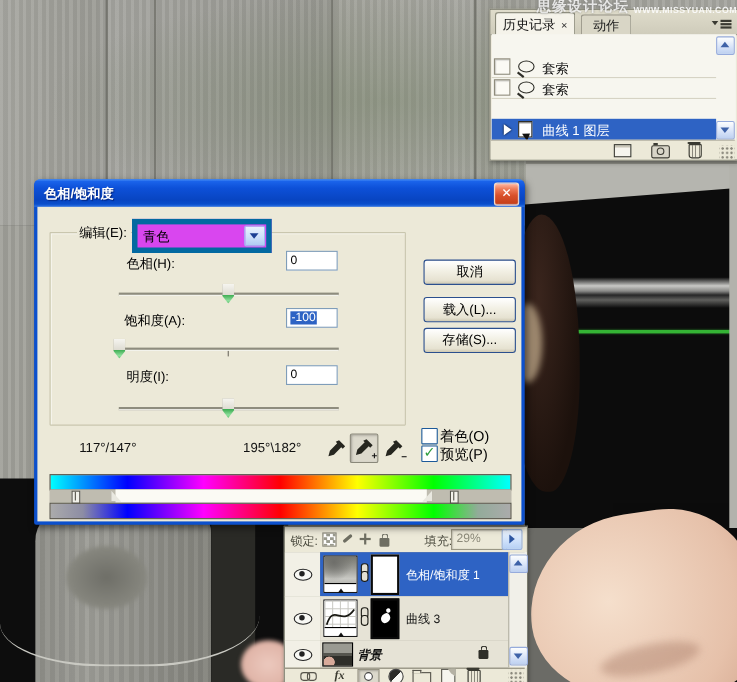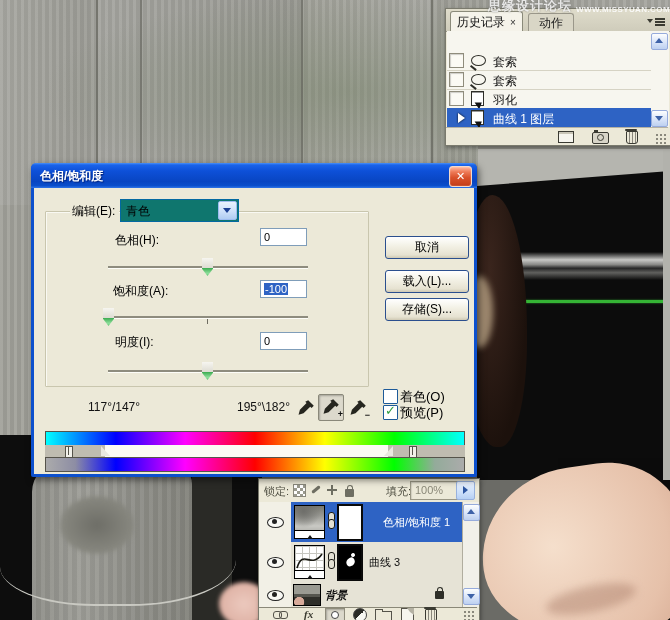--- a/index.html
+++ b/index.html
@@ -52,33 +52,33 @@
     background:linear-gradient(180deg,#4a90f6 0%,#1a63ea 8%,#0d50d8 32%,#0845c2 74%,#0a4ecb 90%,#2f74e8 100%);padding-left:40px;}
   .dlg-title{left:9px;top:5px;color:#fff;font-size:12px;font-weight:bold;text-shadow:1px 1px 1px #00227a;}
   .close-btn{right:5px;top:3px;width:21px;height:19px;border-radius:3px;border:1px solid #f3d9ca;
     background:linear-gradient(180deg,#ffb9a2 0%,#ee7a57 26%,#d9512b 56%,#c33d18 100%);
     color:#fff;font-size:11px;font-weight:bold;text-align:center;line-height:18px;box-shadow:inset 0 0 1px #fff;}
   .dlg-body{left:3px;top:25px;width:440px;height:286px;background:#ece9d8;font-size:12px;color:#000;}
   .group-frame{left:11px;top:23px;width:322px;height:174px;border:1px solid #c9c6ae;border-radius:1px;
     box-shadow:1px 1px 0 rgba(255,255,255,.7) inset;}
   .lbl{white-space:nowrap;}
   .edit-label{left:36px;top:15px;background:#ece9d8;padding:0 4px 0 2px;}
-  .dropdown{left:86px;top:11px;width:117px;height:21px;background:#0f766e;border:1px solid #0369a1;}
+  .dropdown{left:86px;top:11px;width:117px;height:21px;background:#d946ef;border:5px solid #0369a1;}
   .dd-value{left:5px;top:3px;font-size:12px;}
   .dd-btn{right:1px;top:1px;width:17px;height:17px;
     background:linear-gradient(180deg,#e9f2fd,#cde0fa 55%,#b0ccf2);border:1px solid #9ebcf0;border-radius:2px;}
   .dd-btn i{position:absolute;left:4px;top:6px;border:4px solid transparent;border-top:5px solid #1b3f93;}
   .textbox{width:42px;height:16px;background:#fff;border:1px solid #7f9db9;font-size:11px;line-height:16px;padding-left:3px;}
   .tb-sel{background:#2e63c4;color:#fff;padding:0 1px;}
   .track{height:2px;background:#8e8c7e;border-bottom:1px solid #fdfdf8;width:200px;left:74px;}
   .thumb{width:11px;height:18px;clip-path:polygon(0 0,100% 0,100% 60%,50% 100%,0 60%);
     background:linear-gradient(180deg,#f6f5f0 0%,#dedcd2 55%,#3fae54 57%,#8fdf9c 85%,#5cc46e 100%);
     filter:drop-shadow(0 0 .7px #4a4a40);}
   .tick{width:1px;height:5px;background:#6e6c60;}
-  .deg{font-size:12px;color:#111;margin-left:16px;}
+  .deg{font-size:12px;color:#111;}
   .dropper{width:24px;height:25px;}
   .dropper.pressed{border:1px solid #8a887a;background:#dcd9cc;border-radius:2px;box-shadow:inset 1px 1px 2px rgba(0,0,0,.25);}
   .dropper svg{position:absolute;left:2px;top:2px;}
   .drop-sign{position:absolute;right:0;bottom:1px;font-size:9px;font-weight:bold;color:#111;}
   .cb{width:13px;height:13px;background:#fff;border:1px solid #1d5a99;border-radius:1px;}
   .cb .ck{position:absolute;left:1px;top:-3px;color:#2f9e3f;font-size:13px;font-weight:bold;}
   .cb-label{font-size:13px;}
   .xp-btn{width:82px;height:21px;border:1px solid #2b4f8e;border-radius:3px;font-size:12px;color:#000;
     background:linear-gradient(180deg,#ffffff,#f2f0e4 45%,#e6e2d1 85%,#cfc9b3);text-align:center;line-height:20px;}
   .xp-btn.default{box-shadow:inset 0 0 0 1px #9db9e4;}
@@ -339,25 +339,20 @@
       <div class="abs hrow" style="top:20px">
         <div class="abs hwell"></div>
         <div class="abs hicon icon-lasso"></div>
         <span class="abs hlabel">套索</span>
       </div>
       <div class="abs hrow" style="top:39px">
         <div class="abs hwell"></div>
         <div class="abs hicon icon-lasso"></div>
         <span class="abs hlabel">套索</span>
       </div>
-      <div class="abs hrow" style="top:58px">
-        <div class="abs hwell"></div>
-        <div class="abs hicon icon-page"></div>
-        <span class="abs hlabel">羽化</span>
-      </div>
       <div class="abs hrow sel" style="top:77px">
         <div class="abs hplay"></div>
         <div class="abs hicon icon-page"></div>
         <span class="abs hlabel">曲线 1 图层</span>
       </div>
       <div class="abs sarr up" style="right:1px;top:2px">
           <i></i>
         </div>
       <div class="abs sarr down" style="right:1px;top:79px">
           <i></i>
@@ -372,38 +367,38 @@
   </div>
 
   <div class="abs panel layers">
     <div class="abs lockrow">
       <span class="abs small-label" style="left:5px;top:5px">锁定:</span>
       <div class="abs icon-checker" style="left:34px;top:5px"></div>
       <div class="abs icon-brush" style="left:50px;top:4px"></div>
       <div class="abs icon-move" style="left:67px;top:5px"></div>
       <div class="abs icon-lock" style="left:86px;top:5px"></div>
       <span class="abs small-label" style="left:127px;top:5px">填充:</span>
-      <div class="abs fillbox">100%</div>
+      <div class="abs fillbox">29%</div>
       <div class="abs fillarrow">
           <i></i>
         </div>
     </div>
 
     <div class="abs lrow" style="top:23px;height:40px">
       <div class="abs eyecell">
         <div class="abs eye"></div>
       </div>
       <div class="abs rowbody sel">
         <div class="abs lthumb" style="left:3px;top:3px;width:29px;height:32px">
           <div class="huesat-art"></div>
             <div class="minibar"></div>
         </div>
         <div class="abs link8" style="left:36px;top:10px"></div>
         <div class="abs maskthumb" style="left:46px;top:2px;width:22px;height:33px"></div>
-        <span class="abs lname sel" style="left:92px;top:13px">色相/饱和度 1</span>
+        <span class="abs lname sel" style="left:78px;top:13px">色相/饱和度 1</span>
       </div>
     </div>
 
     <div class="abs lrow" style="top:63px;height:40px">
       <div class="abs eyecell">
         <div class="abs eye"></div>
       </div>
       <div class="abs rowbody">
         <div class="abs lthumb" style="left:3px;top:3px;width:29px;height:32px">
           <div class="curves-art">

